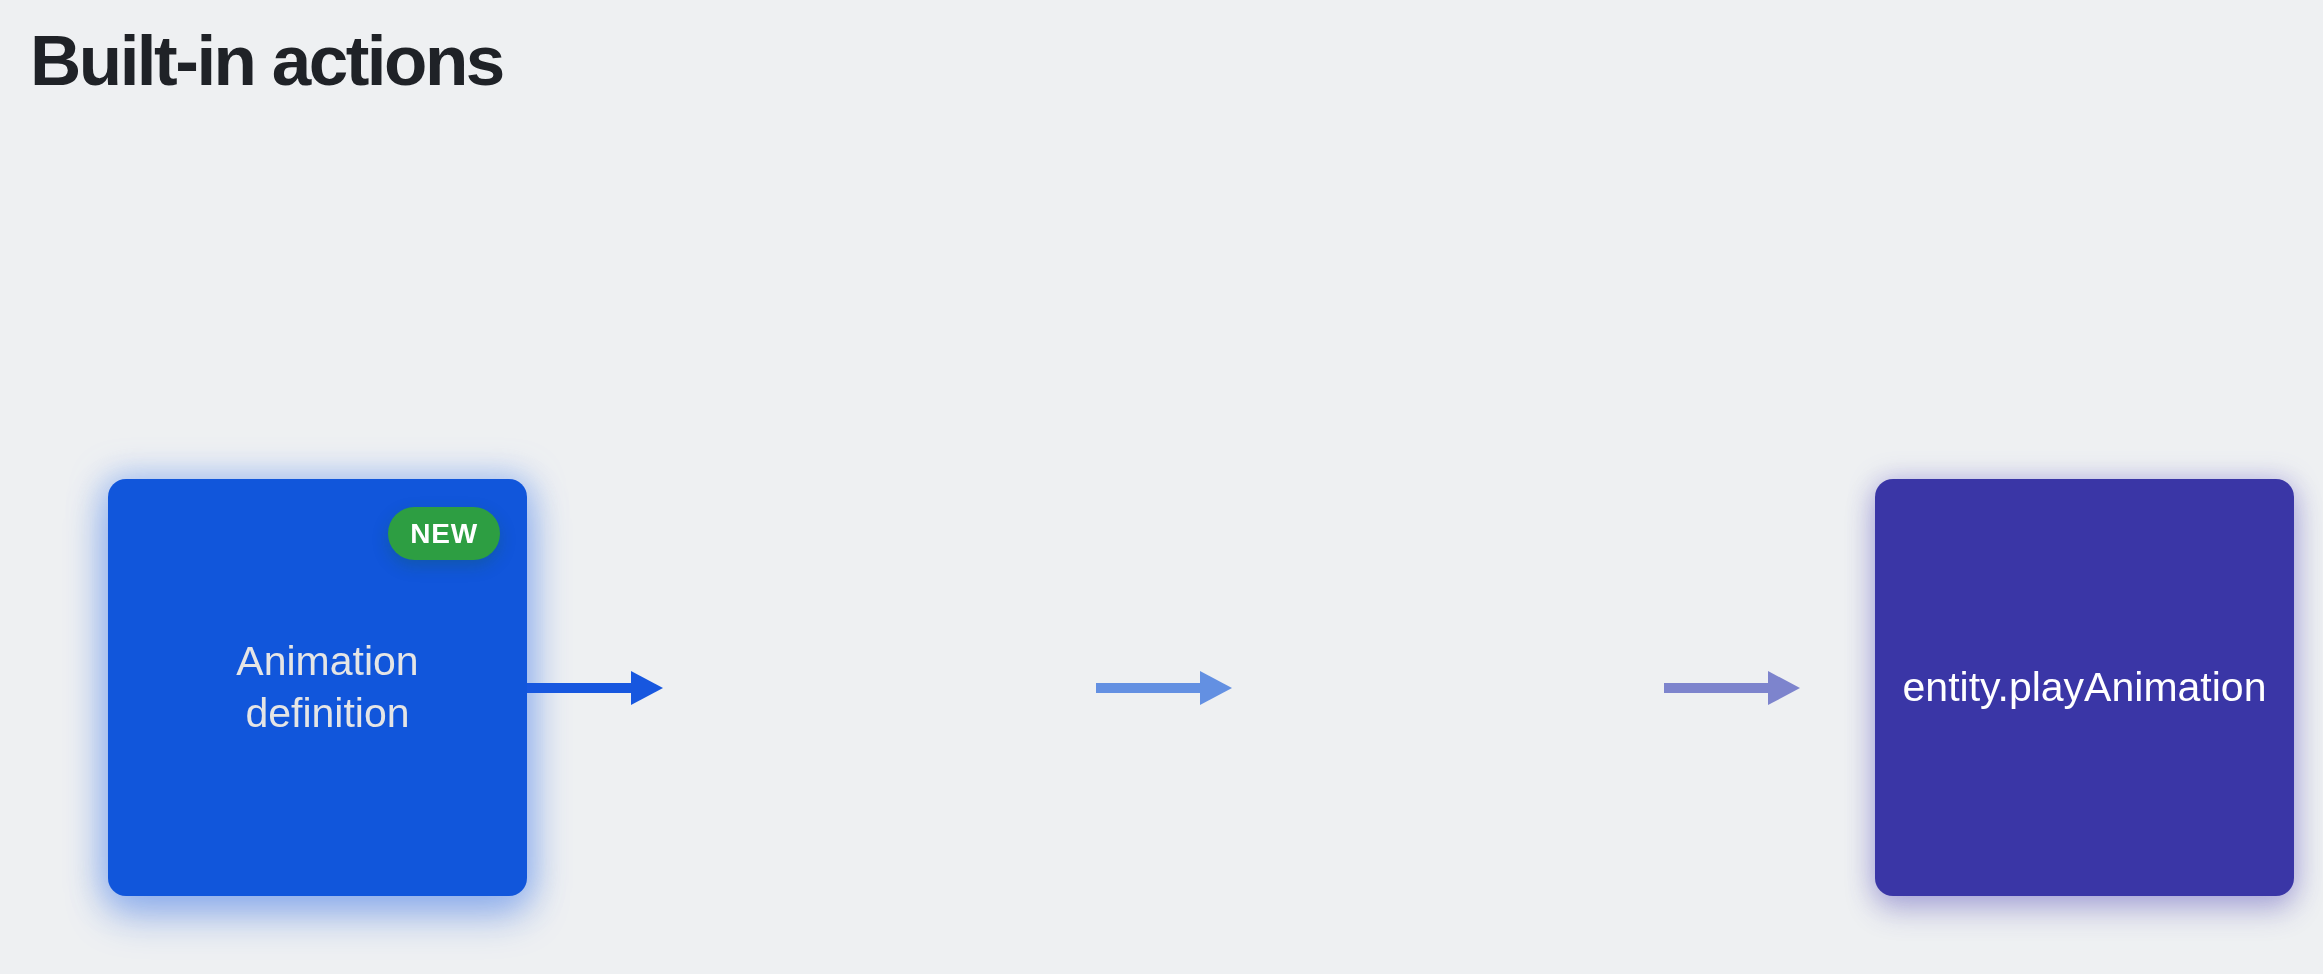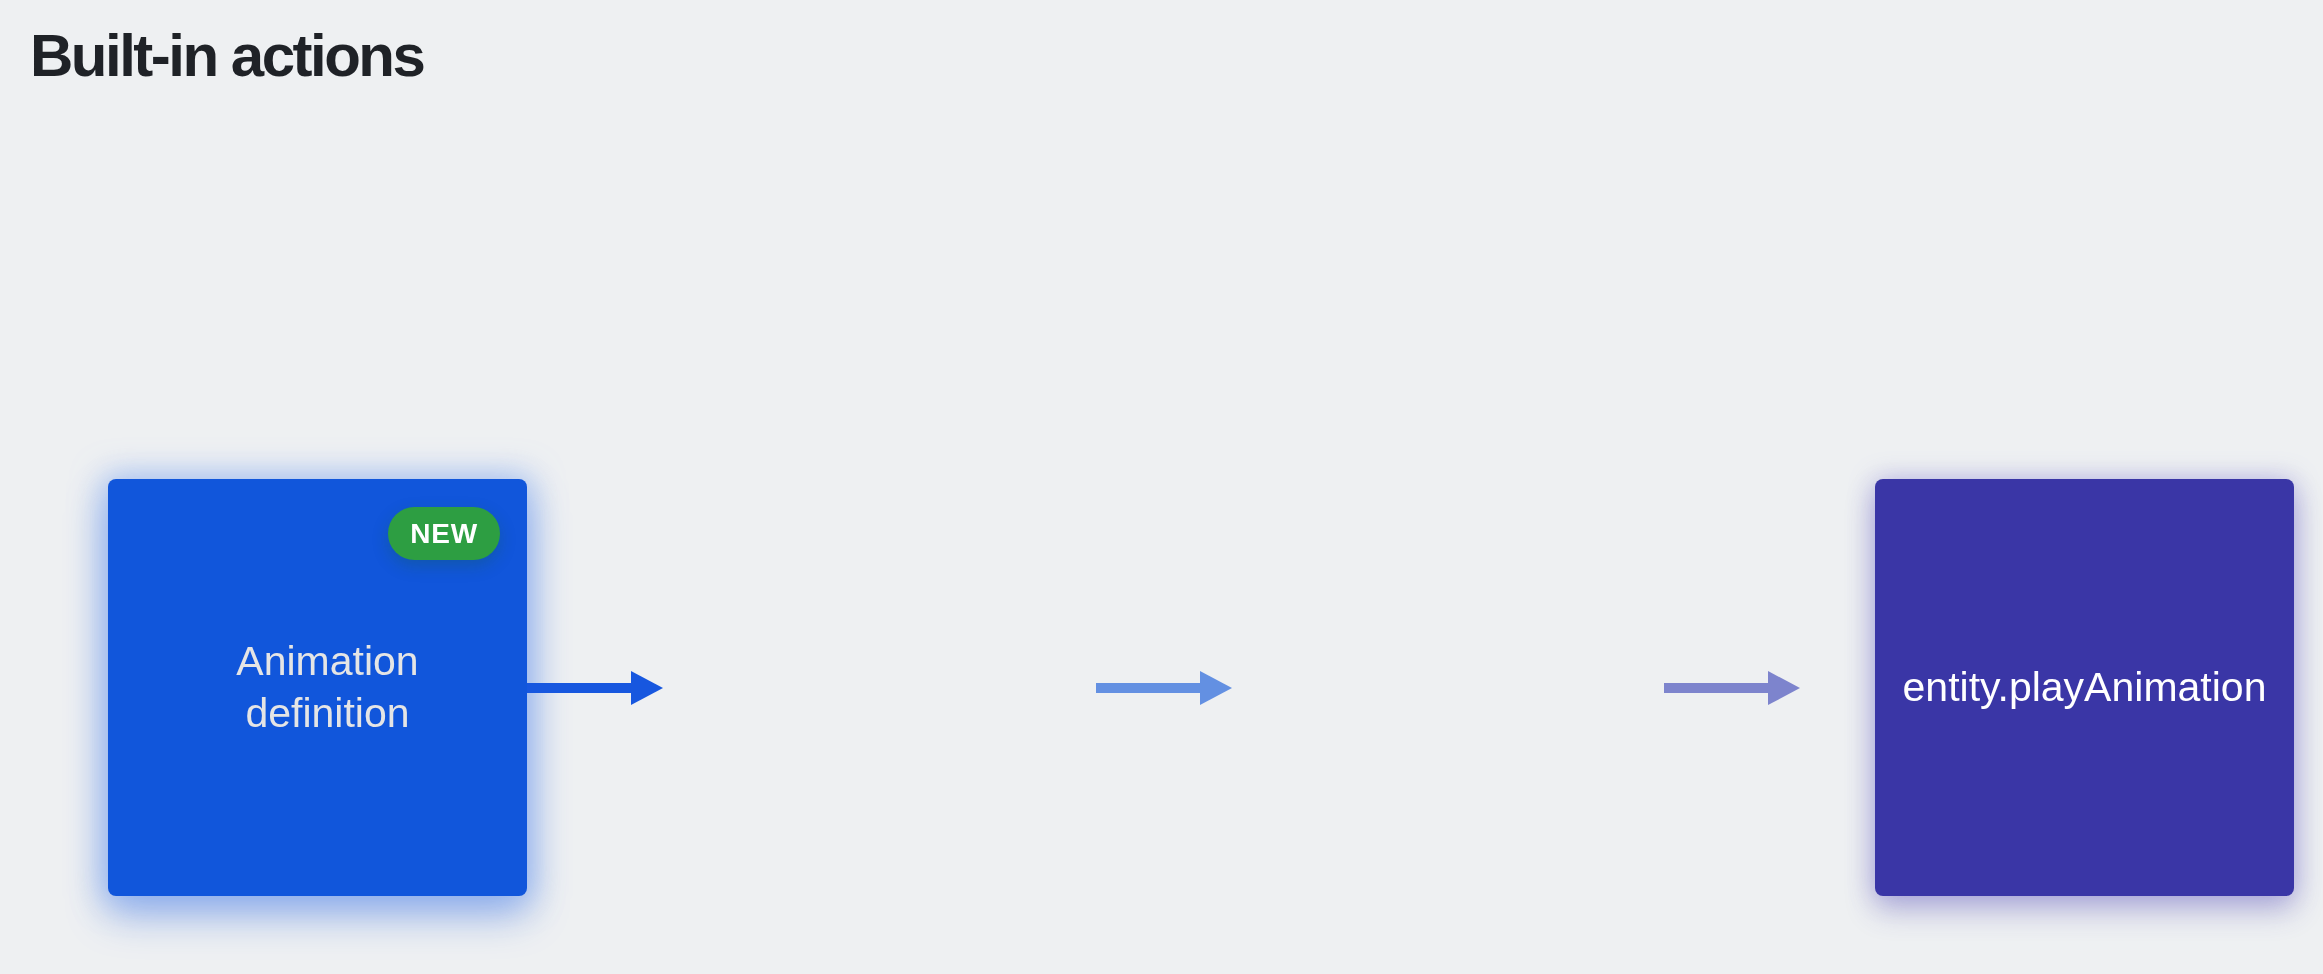--- a/index.html
+++ b/index.html
@@ -11,33 +11,33 @@
     width: 2323px;
     height: 974px;
     background: #EEF0F2;
     overflow: hidden;
   }
 
   .title {
     position: absolute;
     left: 30px;
     top: 24px;
-    font-size: 60px;
+    font-size: 71px;
     line-height: 1.05;
     font-weight: 700;
     letter-spacing: -2.5px;
     color: #1F2227;
   }
 
   .node {
     position: absolute;
     top: 479px;
     width: 419px;
     height: 417px;
-    border-radius: 8px;
+    border-radius: 18px;
     display: flex;
     align-items: center;
     justify-content: center;
   }
   .node-1 { left: 108px;  box-shadow: 0 0 30px 6px rgba(130,170,242,0.55), 0 18px 42px rgba(21,86,219,0.40); }
   .node-2 { left: 677px;  box-shadow: 0 0 16px rgba(99,144,226,0.20), 0 14px 30px rgba(99,144,226,0.28); }
   .node-3 { left: 1245px; box-shadow: 0 0 16px rgba(125,129,197,0.22), 0 14px 30px rgba(125,129,197,0.30); }
   .node-4 { left: 1875px; box-shadow: 0 0 26px rgba(132,126,216,0.45), 0 14px 30px rgba(58,54,166,0.30); }
 
   .node-label {

